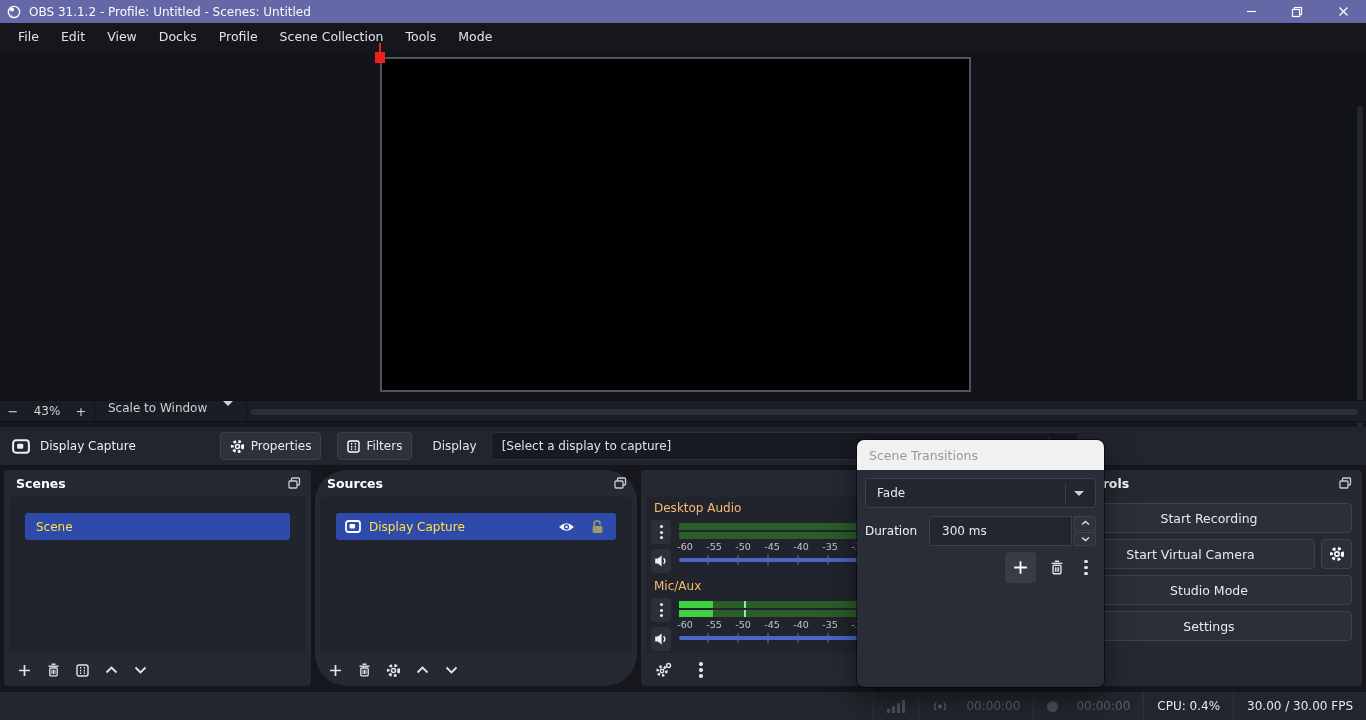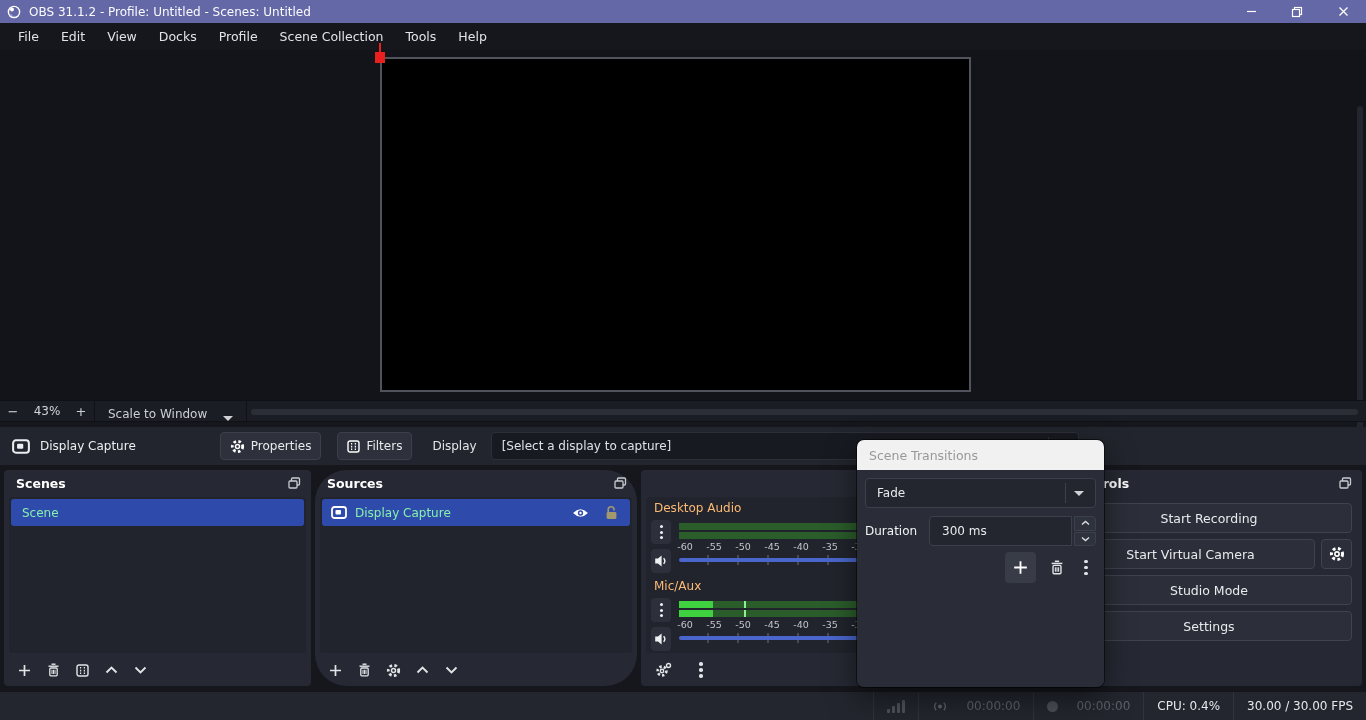--- a/index.html
+++ b/index.html
@@ -30,21 +30,21 @@
   .red-handle-box { position:absolute; left:375px; top:52px; width:10px; height:11px; background:var(--record-red,#e9201d); }
   .red-handle-stem { position:absolute; left:379px; top:43px; width:2px; height:9px; background:var(--record-red,#e9201d); }
   .vscroll { position:absolute; right:3px; top:56px; width:6px; height:338px; background:#23262e; border-radius:3px; }
 
   
   .zoom-row { position:absolute; top:400px; left:0; right:0; height:22px; background:#1b1d24;
     display:flex; align-items:center; border-top:1px solid #101117; border-bottom:1px solid #101117; color:#cdcfd4; }
   .zbtn { width:26px; text-align:center; font-size:13px; }
   .zlevel { width:42px; text-align:center; color:#d3d5d9; }
   .zdivider { width:1px; height:100%; background:#101117; }
-  .scale-select { display:flex; align-items:flex-end; gap:16px; padding:0 13px; height:100%; }
+  .scale-select { display:flex; align-items:flex-start; gap:16px; padding:0 13px; height:100%; }
   .caret-down { width:0; height:0; border-left:5px solid transparent; border-right:5px solid transparent; border-top:5px solid #cfd1d6; }
   .scroll-track { flex:1; height:100%; position:relative; }
   .scroll-handle { position:absolute; left:4px; right:8px; top:8px; height:6px; background:#2a2e37; border-radius:3px; }
 
   
   .src-toolbar { position:absolute; top:427px; left:0; right:0; height:38px; background:#22252d;
     display:flex; align-items:center; padding:0 12px; }
   .src-toolbar .src-label { margin-left:10px; color:#eceef1; }
   .tbtn { height:28px; background:#2e313b; border:1px solid #3c404b; border-radius:4px;
     display:flex; align-items:center; gap:6px; padding:0 9px; color:#e8e9ec; }
@@ -57,22 +57,22 @@
   .combo-vline { width:1px; height:70%; background:#2c2f38; }
 
   
   .panel { position:absolute; top:470px; height:216px; background:var(--panel-bg,#262933); border-radius:4px; }
   .panel-header { height:26px; display:flex; align-items:center; justify-content:space-between;
     padding:0 10px 0 12px; font-weight:bold; font-size:12.5px; color:#fff; }
   .panel-list { position:absolute; left:5px; right:5px; top:27px; bottom:33px; background:#21242c; border-radius:3px; overflow:hidden; }
   .panel-toolbar { position:absolute; left:0; right:0; bottom:0; height:32px;
     display:flex; align-items:center; gap:7px; padding:0 9px; color:#dfe1e6; }
   .ticon { width:22px; height:22px; display:flex; align-items:center; justify-content:center; color:#e3e4e8; }
-  .list-row { height:27px; margin:2px; background:var(--accent-selection,#2e4bac); border-radius:3px;
-    display:flex; align-items:center; padding:0 9px; color:#86efac; }
+  .list-row { height:27px; margin:16px; background:var(--accent-selection,#2e4bac); border-radius:3px;
+    display:flex; align-items:center; padding:0 9px; color:#fde047; }
   .list-row .row-label { margin-left:8px; }
   .row-spacer { flex:1; }
 
   #panel-scenes { left:4px; width:307px; }
   #panel-sources { left:315px; width:322px;border-radius:32px; }
   #panel-mixer { left:641px; width:411px; }
   #panel-controls { left:1056px; width:306px; }
 
   
   .mixer-body { position:absolute; top:27px; left:5px; right:5px; bottom:33px; background:#21242c;
@@ -181,21 +181,21 @@
   </div>
 
   <div class="menubar">
     <span class="menu-item">File</span>
     <span class="menu-item">Edit</span>
     <span class="menu-item">View</span>
     <span class="menu-item">Docks</span>
     <span class="menu-item">Profile</span>
     <span class="menu-item">Scene Collection</span>
     <span class="menu-item">Tools</span>
-    <span class="menu-item">Help</span>
+    <span class="menu-item">Mode</span>
   </div>
 
   <div class="preview-region">
     <div class="vscroll"></div>
   </div>
   <div class="canvas"></div>
   <div>
     <div class="red-handle-stem"></div>
     <div class="red-handle-box"></div>
   </div>

